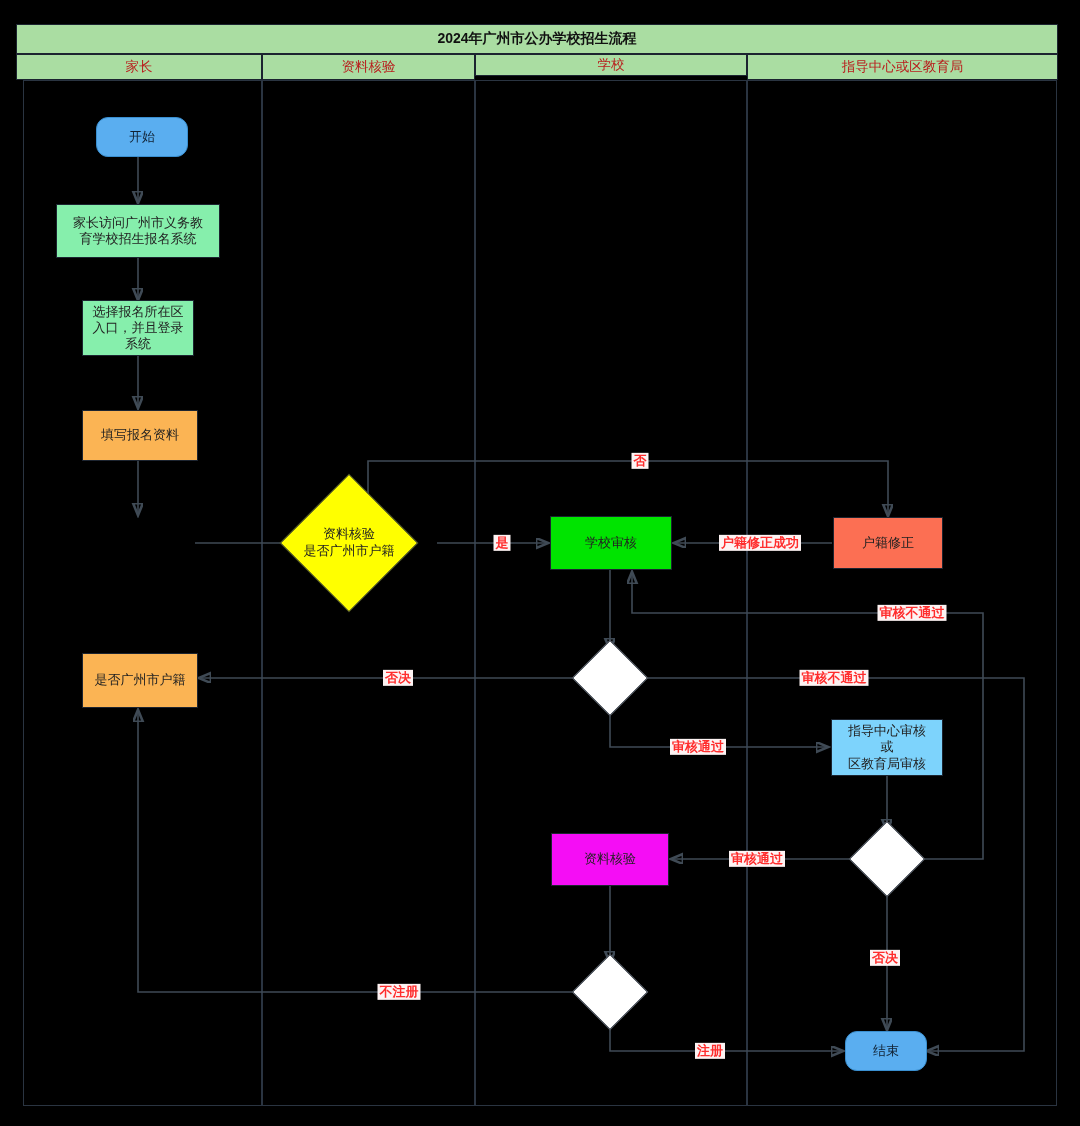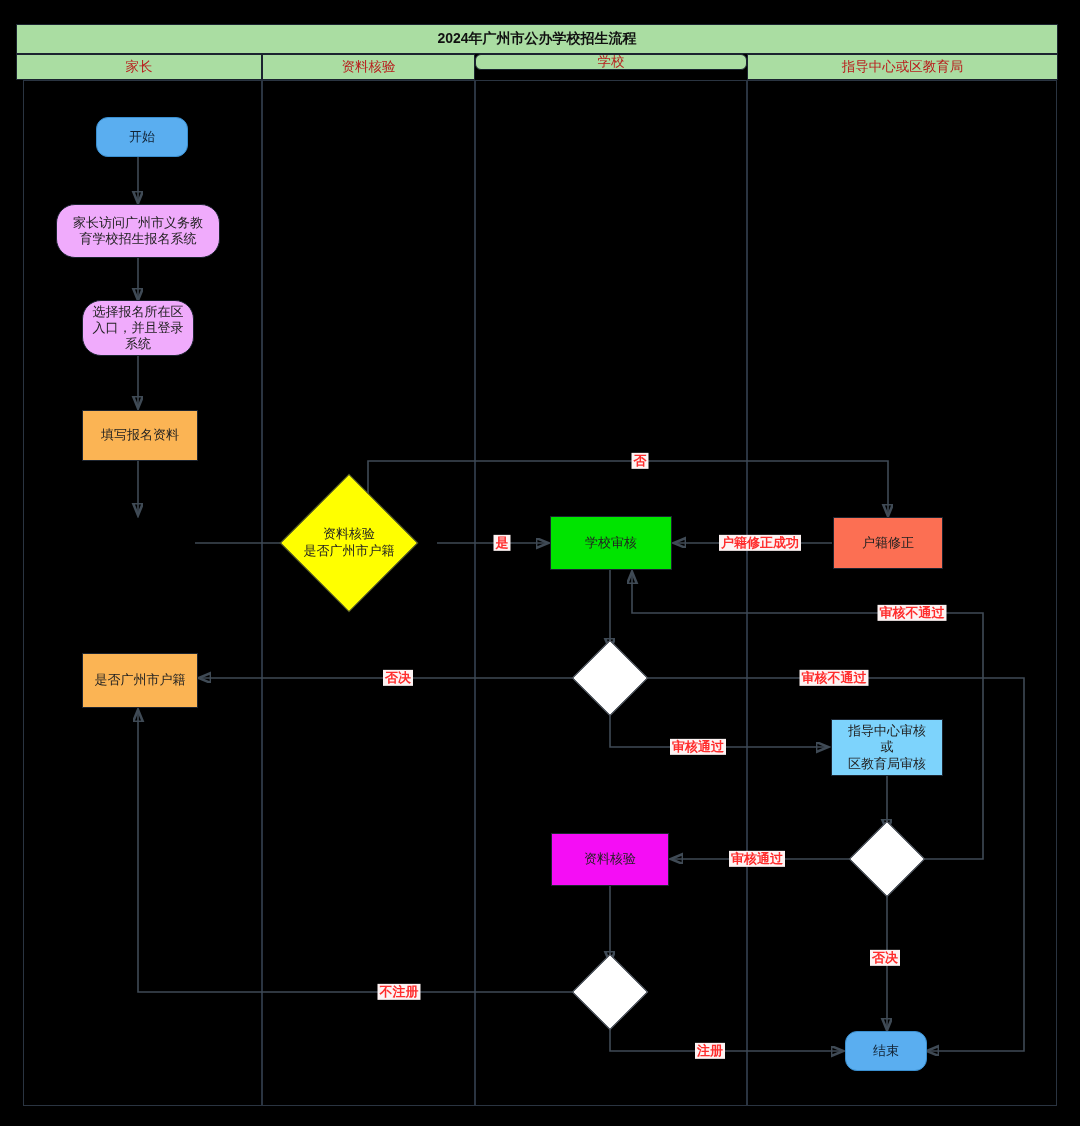--- a/index.html
+++ b/index.html
@@ -25,21 +25,21 @@
   }
 
   
   .node{
     position:absolute;box-sizing:border-box;
     display:flex;align-items:center;justify-content:center;
     text-align:center;color:#222;font-size:13px;line-height:1.25;
     border:1px solid #1c2430;white-space:pre-line;
   }
   .n-term{border-radius:12px;background:#5aaef0;border-color:#3a8fd0;color:#123;}
-  .n-proc{background:#f0abfc;border-radius:19px;}
+  .n-proc{background:#86efac;}
   .n-orange{background:#fbb champ;}
   .n-orange{background:#fbb454;}
   .n-green{background:#00e400;}
   .n-red{background:#fc6f53;}
   .n-cyan{background:#7dd3fc;}
   .n-magenta{background:#f50df5;}
 
   
   .dia{position:absolute;}
   .dia .shape{
@@ -68,21 +68,21 @@
 </style>
 </head>
 <body>
 
 <div id="stage">
 
   <div class="lane-title" style="left:16px;top:24px;width:1042px;height:30px;">2024年广州市公办学校招生流程</div>
 
   <div class="lane-head" style="left:16px;top:54px;width:246px;height:26px;">家长</div>
   <div class="lane-head" style="left:262px;top:54px;width:213px;height:26px;">资料核验</div>
-  <div class="lane-head" style="left:475px;top:54px;width:272px;height:16px;border-radius:6px;">学校</div>
+  <div class="lane-head" style="left:475px;top:54px;width:272px;height:22px;">学校</div>
   <div class="lane-head" style="left:747px;top:54px;width:311px;height:26px;">指导中心或区教育局</div>
 
   <div class="lane-body" style="left:23px;top:80px;width:239px;height:1026px;"></div>
   <div class="lane-body" style="left:262px;top:80px;width:213px;height:1026px;"></div>
   <div class="lane-body" style="left:475px;top:80px;width:272px;height:1026px;"></div>
   <div class="lane-body" style="left:747px;top:80px;width:310px;height:1026px;"></div>
 
   <svg id="wires" viewBox="0 0 1080 1126">
     <defs>
       <marker id="arw" markerWidth="9" markerHeight="9" refX="7.4" refY="3.1" orient="auto" markerUnits="strokeWidth">

